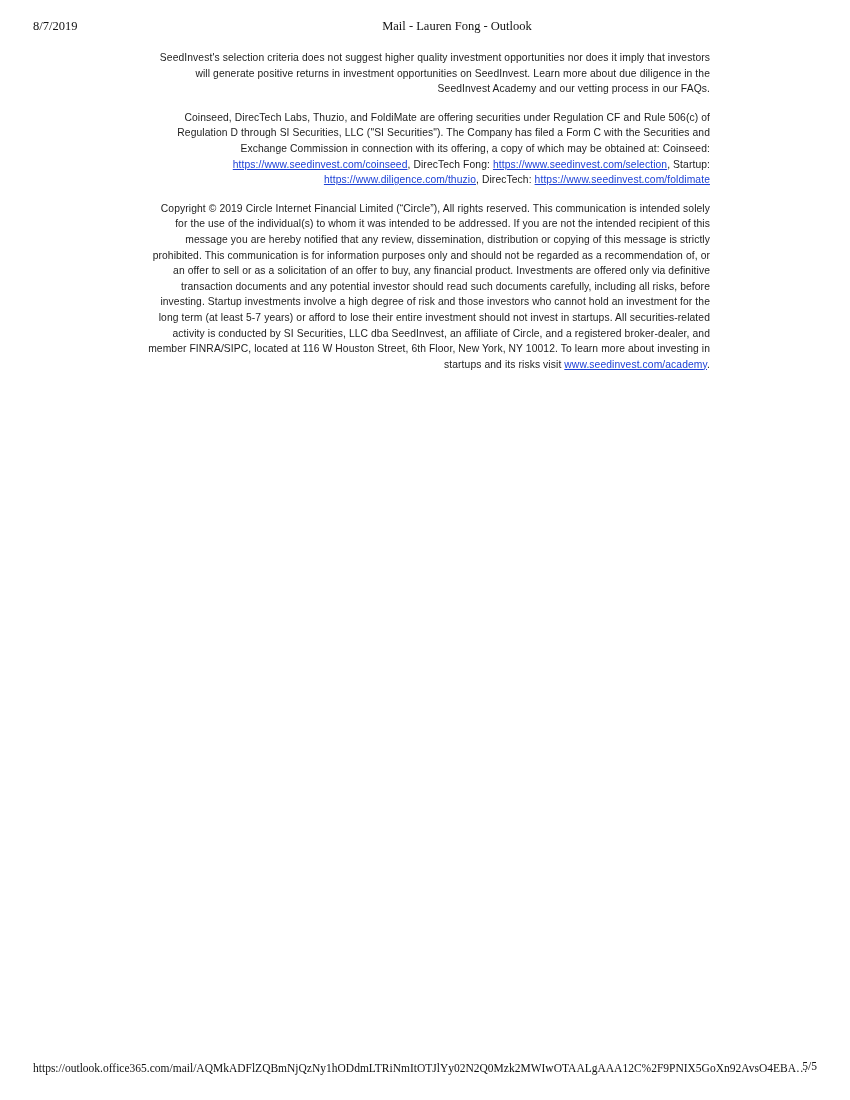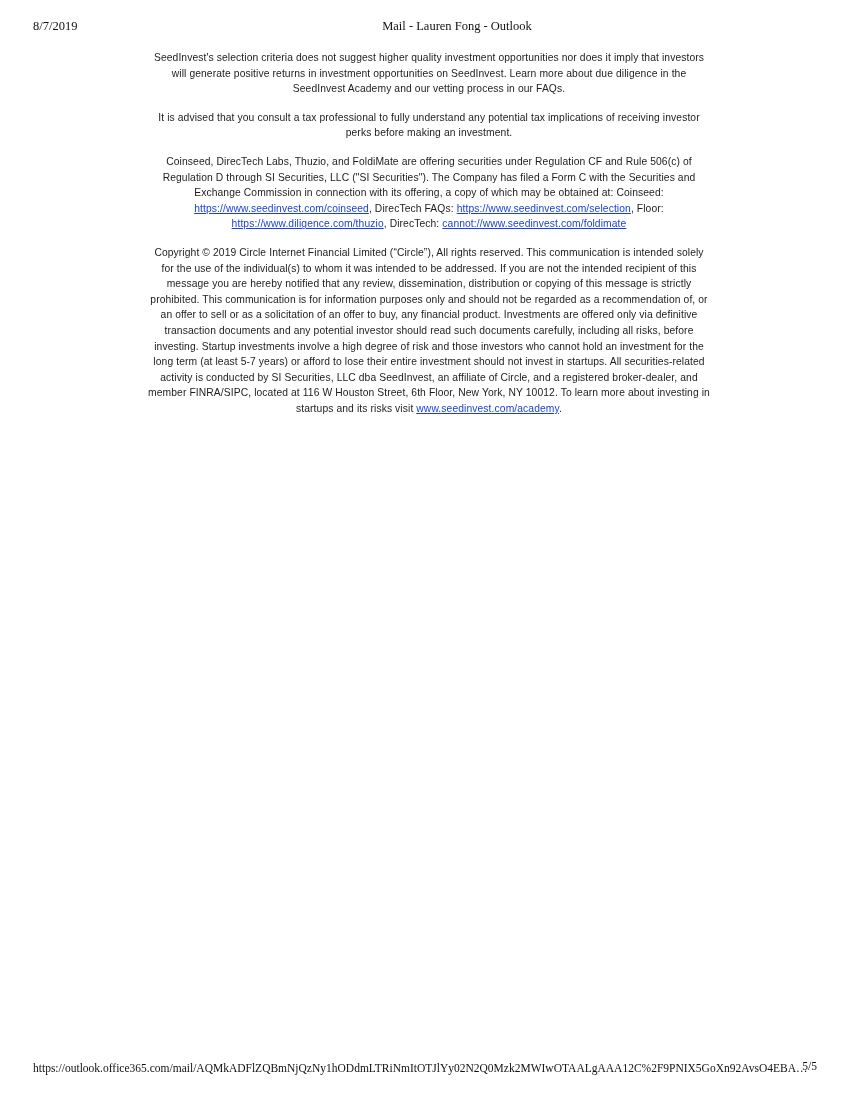--- a/index.html
+++ b/index.html
@@ -52,21 +52,21 @@
     position: absolute;
     left: 148px;
     top: 50px;
     width: 562px;
   }
   .para {
     font-size: 10.3px;
     line-height: 15.6px;
     color: #1c1c1c;
     margin: 0 0 13px 0;
-    text-align: center;
+    text-align: right;
     letter-spacing: 0.01em;
   }
   a.link {
     color: #1a3fd6;
   }
   
   .footer {
     position: absolute;
     left: 0;
     top: 1060px;
@@ -97,28 +97,27 @@
 
   <div class="header">
     <span class="header-date">8/7/2019</span>
     <span class="header-title">Mail - Lauren Fong - Outlook</span>
   </div>
 
   <div class="content">
 
     <p class="para">SeedInvest's selection criteria does not suggest higher quality investment opportunities nor does it imply that investors will generate positive returns in investment opportunities on SeedInvest. Learn more about due diligence in the SeedInvest Academy and our vetting process in our FAQs.</p>
 
-    <p class="para">It is advised that you consult a tax professional to fully understand any potential tax implications of receiving investor perks before making an investment.</p>
 
     <p class="para">
       <span>Coinseed, DirecTech Labs, Thuzio, and FoldiMate are offering securities under Regulation CF and Rule 506(c) of Regulation D through SI Securities, LLC ("SI Securities"). The Company has filed a Form C with the Securities and Exchange Commission in connection with its offering, a copy of which may be obtained at: Coinseed:</span>
-      <a class="link" href="#">https://www.seedinvest.com/coinseed</a><span>, DirecTech FAQs:</span>
-      <a class="link" href="#">https://www.seedinvest.com/selection</a><span>, Floor:</span>
+      <a class="link" href="#">https://www.seedinvest.com/coinseed</a><span>, DirecTech Fong:</span>
+      <a class="link" href="#">https://www.seedinvest.com/selection</a><span>, Startup:</span>
       <a class="link" href="#">https://www.diligence.com/thuzio</a><span>, DirecTech:</span>
-      <a class="link" href="#">cannot://www.seedinvest.com/foldimate</a>
+      <a class="link" href="#">https://www.seedinvest.com/foldimate</a>
     </p>
 
     <p class="para">
       <span>Copyright © 2019 Circle Internet Financial Limited (“Circle”), All rights reserved. This communication is intended solely for the use of the individual(s) to whom it was intended to be addressed. If you are not the intended recipient of this message you are hereby notified that any review, dissemination, distribution or copying of this message is strictly prohibited. This communication is for information purposes only and should not be regarded as a recommendation of, or an offer to sell or as a solicitation of an offer to buy, any financial product. Investments are offered only via definitive transaction documents and any potential investor should read such documents carefully, including all risks, before investing. Startup investments involve a high degree of risk and those investors who cannot hold an investment for the long term (at least 5-7 years) or afford to lose their entire investment should not invest in startups. All securities-related activity is conducted by SI Securities, LLC dba SeedInvest, an affiliate of Circle, and a registered broker-dealer, and member FINRA/SIPC, located at 116 W Houston Street, 6th Floor, New York, NY 10012. To learn more about investing in startups and its risks visit</span>
       <a class="link" href="#">www.seedinvest.com/academy</a><span>.</span>
     </p>
 
   </div>
 
   <div class="footer">

